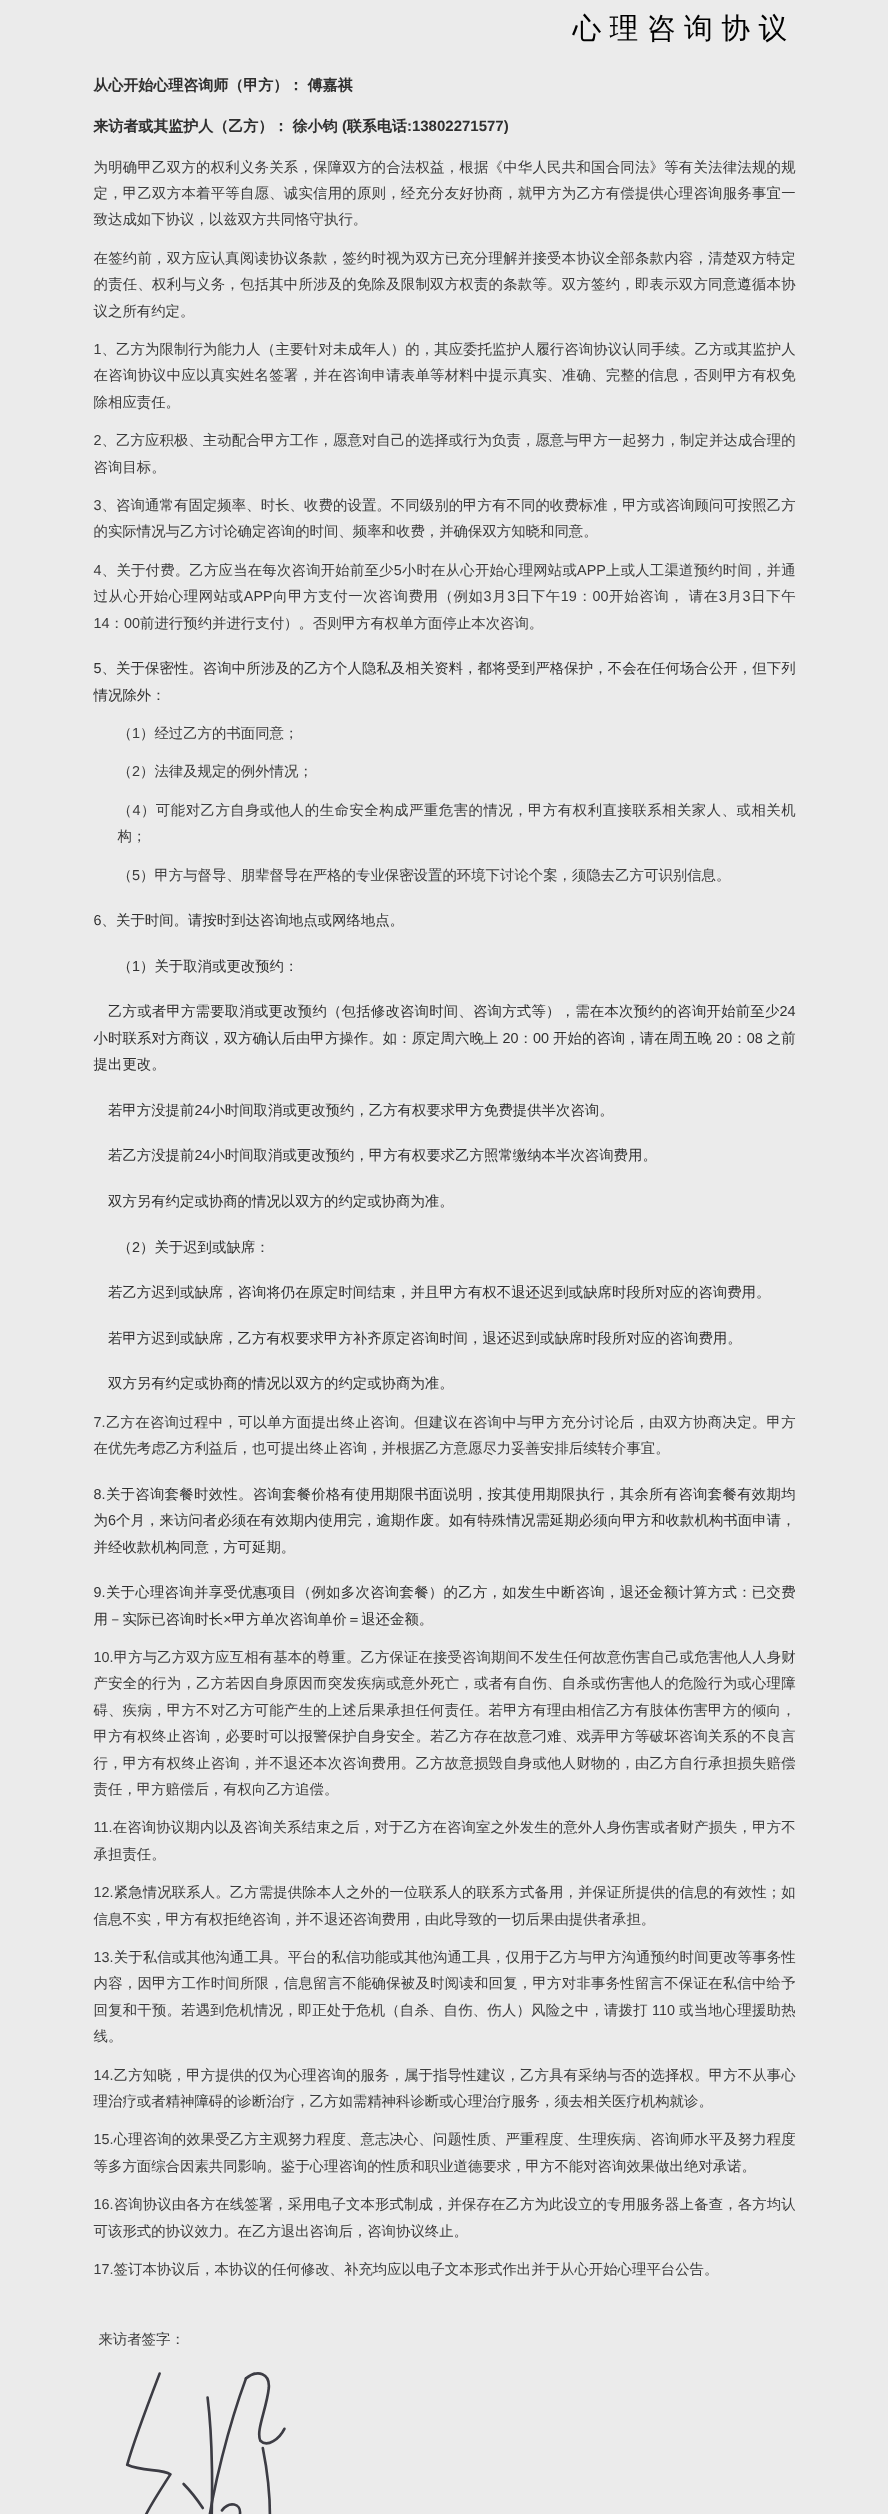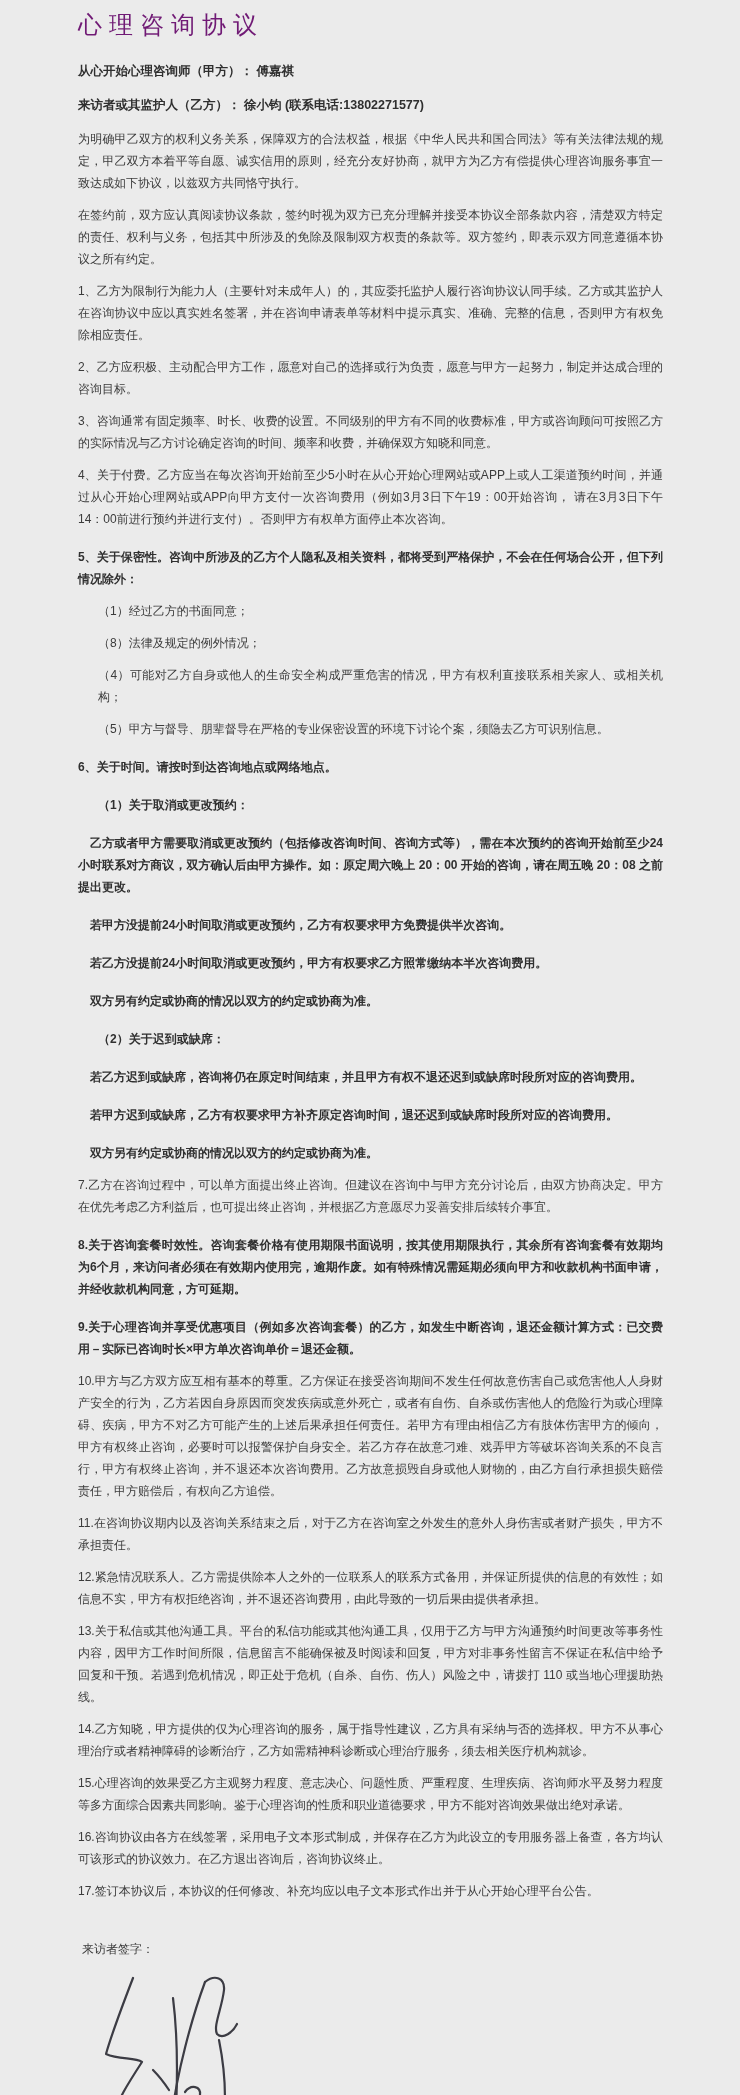--- a/index.html
+++ b/index.html
@@ -12,42 +12,42 @@
   .page{
     width:740px;
     min-height:2095px;
     box-sizing:border-box;
     padding:8px 77px 20px 78px;
     background:#ebebeb;
   }
   h1.doc-title{
     font-size:24px;
     font-weight:400;
-    color:#701a75;
+    color:#000000;
     letter-spacing:7px;
-    text-align:left;
+    text-align:right;
     margin:0 0 18px 0;
     line-height:34px;
   }
   .party{
     font-size:12.5px;
     font-weight:bold;
     color:#2f2f2f;
     line-height:22px;
     margin:0 0 12px 0;
   }
   .para{
     font-size:12px;
     line-height:22px;
     margin:0 0 10px 0;
     text-align:justify;
     color:#3b3b3b;
   }
   .para.b{
-    font-weight:bold;
+    font-weight:normal;
     color:#303030;
     margin-top:16px;
   }
   .para.sub{
     padding-left:20px;
   }
   .para.ti{
     text-indent:1em;
   }
   .sign-label{
@@ -74,21 +74,21 @@
 
   <div id="paragraphs-container">
       <p class="para">为明确甲乙双方的权利义务关系，保障双方的合法权益，根据《中华人民共和国合同法》等有关法律法规的规定，甲乙双方本着平等自愿、诚实信用的原则，经充分友好协商，就甲方为乙方有偿提供心理咨询服务事宜一致达成如下协议，以兹双方共同恪守执行。</p>
       <p class="para">在签约前，双方应认真阅读协议条款，签约时视为双方已充分理解并接受本协议全部条款内容，清楚双方特定的责任、权利与义务，包括其中所涉及的免除及限制双方权责的条款等。双方签约，即表示双方同意遵循本协议之所有约定。</p>
       <p class="para">1、乙方为限制行为能力人（主要针对未成年人）的，其应委托监护人履行咨询协议认同手续。乙方或其监护人在咨询协议中应以真实姓名签署，并在咨询申请表单等材料中提示真实、准确、完整的信息，否则甲方有权免除相应责任。</p>
       <p class="para">2、乙方应积极、主动配合甲方工作，愿意对自己的选择或行为负责，愿意与甲方一起努力，制定并达成合理的咨询目标。</p>
       <p class="para">3、咨询通常有固定频率、时长、收费的设置。不同级别的甲方有不同的收费标准，甲方或咨询顾问可按照乙方的实际情况与乙方讨论确定咨询的时间、频率和收费，并确保双方知晓和同意。</p>
       <p class="para">4、关于付费。乙方应当在每次咨询开始前至少5小时在从心开始心理网站或APP上或人工渠道预约时间，并通过从心开始心理网站或APP向甲方支付一次咨询费用（例如3月3日下午19：00开始咨询， 请在3月3日下午14：00前进行预约并进行支付）。否则甲方有权单方面停止本次咨询。</p>
       <p class="para b">5、关于保密性。咨询中所涉及的乙方个人隐私及相关资料，都将受到严格保护，不会在任何场合公开，但下列情况除外：</p>
       <p class="para sub">（1）经过乙方的书面同意；</p>
-      <p class="para sub">（8）法律及规定的例外情况；</p>
+      <p class="para sub">（2）法律及规定的例外情况；</p>
       <p class="para sub">（4）可能对乙方自身或他人的生命安全构成严重危害的情况，甲方有权利直接联系相关家人、或相关机构；</p>
       <p class="para sub">（5）甲方与督导、朋辈督导在严格的专业保密设置的环境下讨论个案，须隐去乙方可识别信息。</p>
       <p class="para b">6、关于时间。请按时到达咨询地点或网络地点。</p>
       <p class="para b sub">（1）关于取消或更改预约：</p>
       <p class="para b ti">乙方或者甲方需要取消或更改预约（包括修改咨询时间、咨询方式等），需在本次预约的咨询开始前至少24小时联系对方商议，双方确认后由甲方操作。如：原定周六晚上 20：00 开始的咨询，请在周五晚 20：08 之前提出更改。</p>
       <p class="para b ti">若甲方没提前24小时间取消或更改预约，乙方有权要求甲方免费提供半次咨询。</p>
       <p class="para b ti">若乙方没提前24小时间取消或更改预约，甲方有权要求乙方照常缴纳本半次咨询费用。</p>
       <p class="para b ti">双方另有约定或协商的情况以双方的约定或协商为准。</p>
       <p class="para b sub">（2）关于迟到或缺席：</p>
       <p class="para b ti">若乙方迟到或缺席，咨询将仍在原定时间结束，并且甲方有权不退还迟到或缺席时段所对应的咨询费用。</p>

